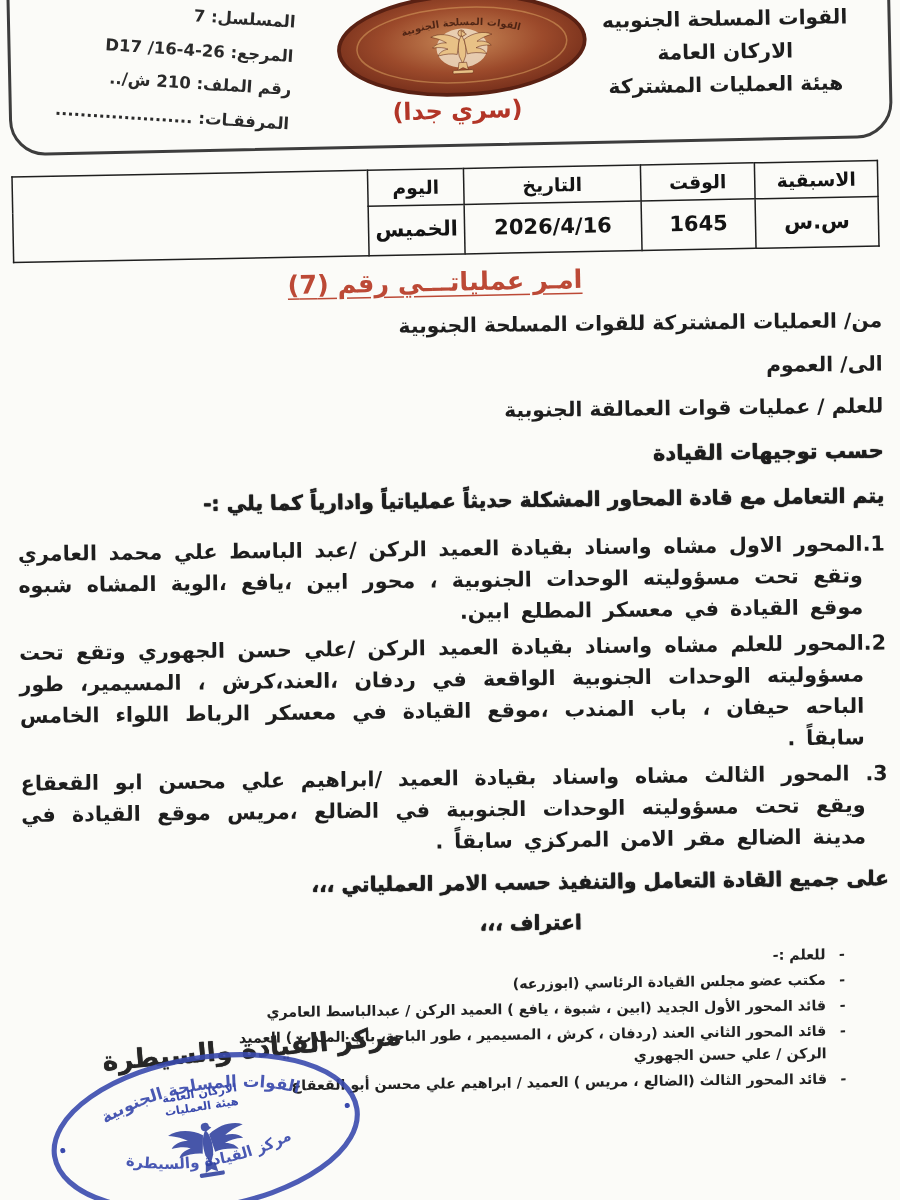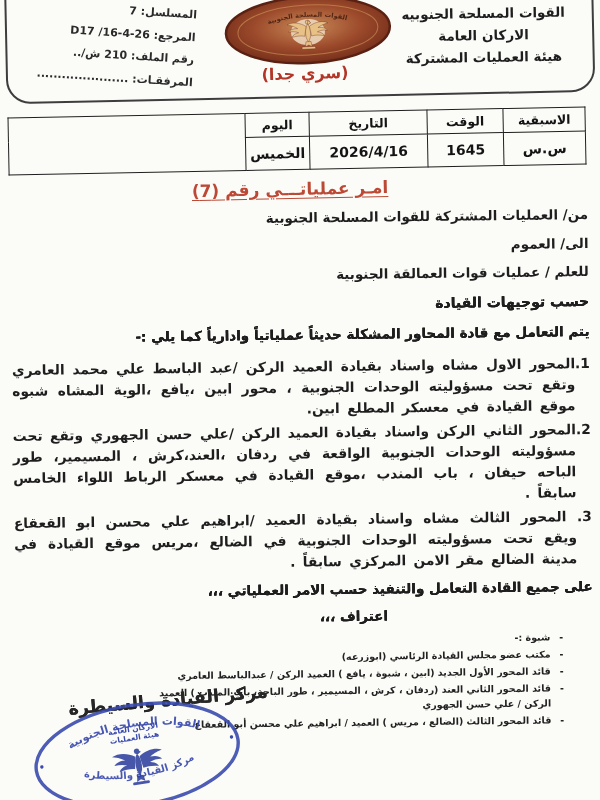--- a/index.html
+++ b/index.html
@@ -149,30 +149,30 @@
 
 <div class="doc">
   <div class="addr">من/ العمليات المشتركة للقوات المسلحة الجنوبية</div>
   <div class="addr">الى/ العموم</div>
   <div class="addr" style="margin-bottom:14px">للعلم / عمليات قوات العمالقة الجنوبية</div>
 
   <div class="h1 heavy">حسب توجيهات القيادة</div>
   <div class="h2 heavy">يتم التعامل مع قادة المحاور المشكلة حديثاً عملياتياً وادارياً كما يلي :-</div>
 
   <div class="order-item"><span>1.</span><span>المحور الاول مشاه واسناد بقيادة العميد الركن /عبد الباسط علي محمد العامري وتقع تحت مسؤوليته الوحدات الجنوبية ، محور ابين ،يافع ،الوية المشاه شبوه موقع القيادة في معسكر المطلع ابين.</span></div>
-  <div class="order-item"><span>2.</span><span>المحور الثاني الركن واسناد بقيادة العميد الركن /علي حسن الجهوري وتقع تحت مسؤوليته الوحدات الجنوبية الواقعة في ردفان ،العند،كرش ، المسيمير، طور الباحه حيفان ، باب المندب ،موقع القيادة في معسكر الرباط اللواء الخامس سابقاً .</span></div>
+  <div class="order-item"><span>2.</span><span>المحور للعلم مشاه واسناد بقيادة العميد الركن /علي حسن الجهوري وتقع تحت مسؤوليته الوحدات الجنوبية الواقعة في ردفان ،العند،كرش ، المسيمير، طور الباحه حيفان ، باب المندب ،موقع القيادة في معسكر الرباط اللواء الخامس سابقاً .</span></div>
   <div class="order-item"><span>3.</span> <span>المحور الثالث مشاه واسناد بقيادة العميد /ابراهيم علي محسن ابو القعقاع ويقع تحت مسؤوليته الوحدات الجنوبية في الضالع ،مريس موقع القيادة في مدينة الضالع مقر الامن المركزي سابقاً .</span></div>
 
   <div class="closing heavy">على جميع القادة التعامل والتنفيذ حسب الامر العملياتي ،،،</div>
   <div class="signoff heavy">اعتراف ،،،</div>
 
   <div class="copies">
     <div class="copy-row">
       <span class="copy-dash">-</span>
-      <span>شبوة :-</span>
+      <span>للعلم :-</span>
     </div>
     <div class="copy-row">
       <span class="copy-dash">-</span>
       <span>مكتب عضو مجلس القيادة الرئاسي (ابوزرعه)</span>
     </div>
     <div class="copy-row">
       <span class="copy-dash">-</span>
       <span>قائد المحور الأول الجديد (ابين ، شبوة ، يافع ) العميد الركن / عبدالباسط العامري</span>
     </div>
     <div class="copy-row">

